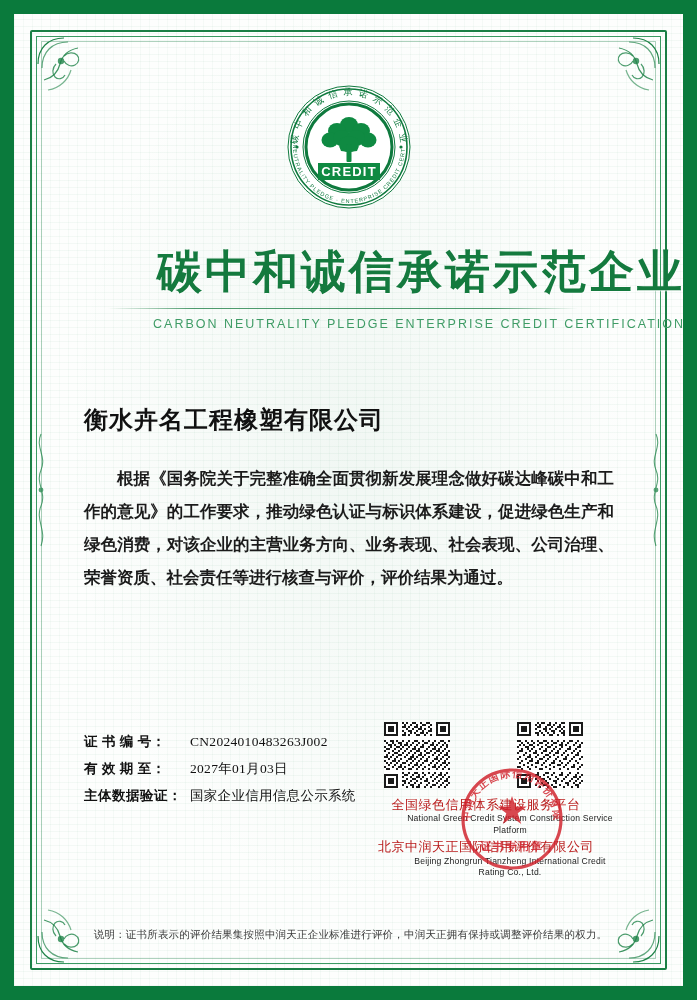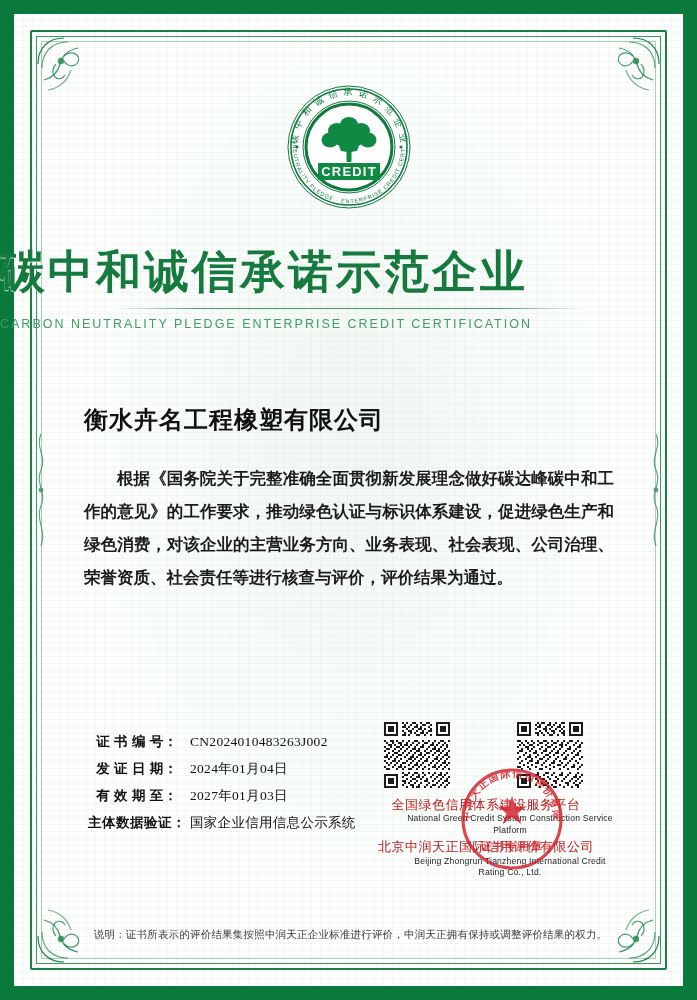--- a/index.html
+++ b/index.html
@@ -98,23 +98,23 @@
     top: 78px;
     transform: translateX(-50%);
     width: 138px;
     height: 138px;
   }
   .emblem svg { display:block; width: 138px; height: 138px; }
 
   
   .title-block {
     position: absolute;
-    left: 0; right: 0;
+    left: 0; right: 12px;
     top: 248px;
-    text-align: left;
+    text-align: right;
   }
   .main-title {
     font-family: "Liberation Serif", serif;
     font-size: 45px;
     letter-spacing: 3px;
     font-weight: bold;
     color: #12norm;
     color: #147a3e;
     text-shadow: 0 1px 0 rgba(255,255,255,0.7);
     line-height: 1.1;
@@ -162,21 +162,20 @@
 
   
   .fields {
     position: absolute;
     left: 84px;
     top: 733px;
     width: 300px;
     font-family: "Liberation Serif", serif;
     font-size: 13.5px;
     color: #111;
-    text-align: center;
   }
   .field-row {
     display: flex;
     align-items: baseline;
     margin-bottom: 9px;
     white-space: nowrap;
   }
   .field-label {
     width: 106px;
     font-weight: bold;
@@ -371,24 +370,20 @@
   </div>
 
   <div class="company">衡水卉名工程橡塑有限公司</div>
 
   <div class="body-text">根据《国务院关于完整准确全面贯彻新发展理念做好碳达峰碳中和工作的意见》的工作要求，推动绿色认证与标识体系建设，促进绿色生产和绿色消费，对该企业的主营业务方向、业务表现、社会表现、公司治理、荣誉资质、社会责任等进行核查与评价，评价结果为通过。</div>
 
   <div class="fields">
     <div class="field-row">
       <span class="field-label">证 书 编 号：</span>
       <span class="field-value mono">CN2024010483263J002</span>
-    </div>
-    <div class="field-row">
-      <span class="field-label">发 证 日 期：</span>
-      <span class="field-value">2024年01月04日</span>
     </div>
     <div class="field-row">
       <span class="field-label">有 效 期 至：</span>
       <span class="field-value">2027年01月03日</span>
     </div>
     <div class="field-row">
       <span class="field-label">主体数据验证：</span>
       <span class="field-value">国家企业信用信息公示系统</span>
     </div>
   </div>

